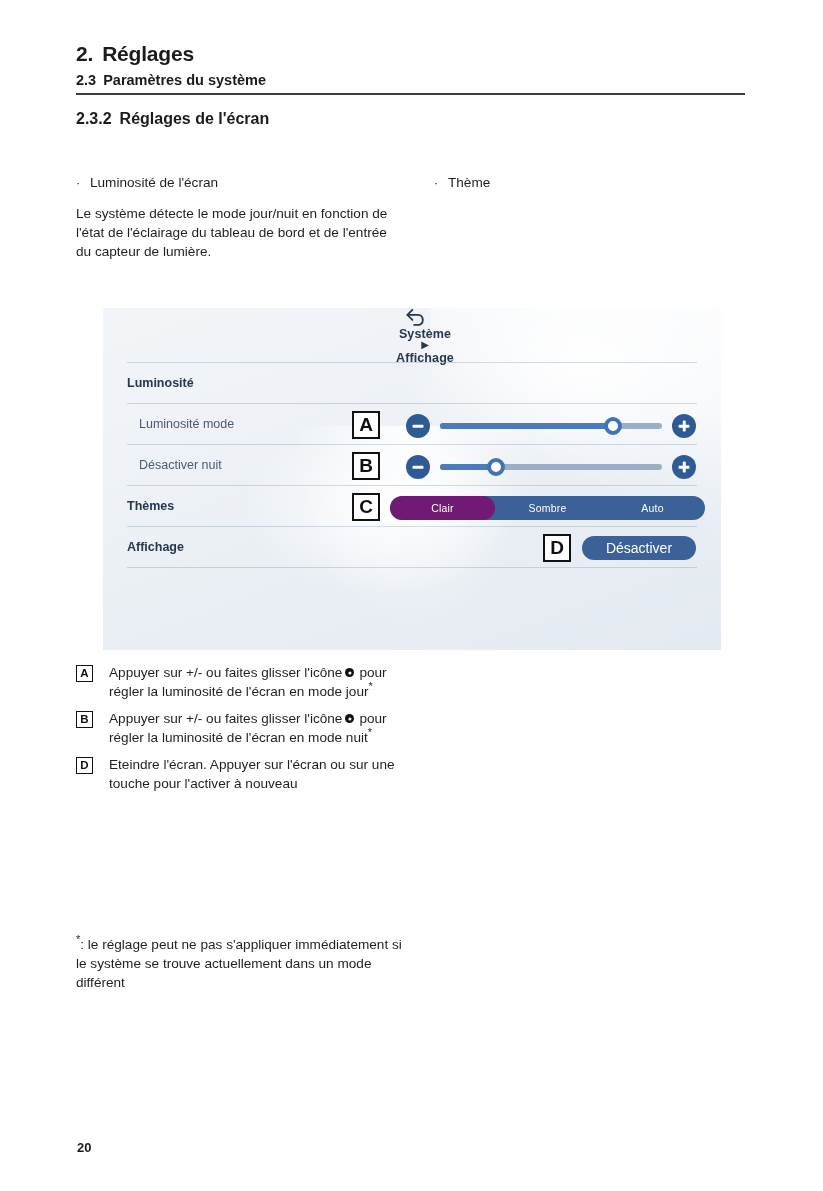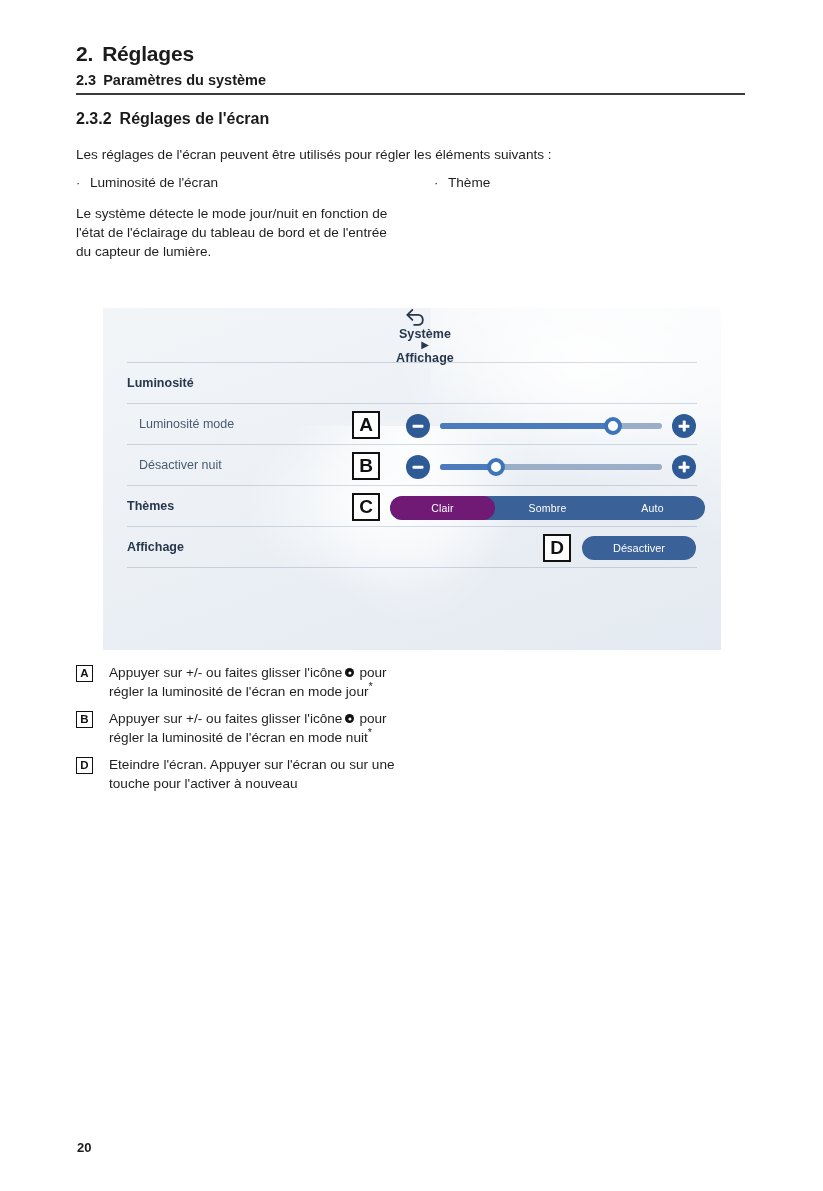--- a/index.html
+++ b/index.html
@@ -324,21 +324,21 @@
   
   .disable-btn {
     position: absolute;
     left: 582px;
     top: 536px;
     width: 114px;
     height: 24px;
     border-radius: 12px;
     background: #3a6198;
     color: #fff;
-    font-size: 11px;
+    font-size: 14px;
     display: flex;
     align-items: center;
     justify-content: center;
     z-index: 4;
   }
 
   
   .legend {
     position: absolute;
     left: 76px;
@@ -429,21 +429,20 @@
   <div class="section-title">
     <span class="num">2.3</span><span>Paramètres du système</span>
   </div>
 
   <div class="rule"></div>
 
   <div class="subsection-title">
     <span class="num">2.3.2</span><span>Réglages de l'écran</span>
   </div>
 
-  <div class="intro-text">Les réglages de l'écran peuvent être utilisés pour régler les éléments suivants :</div>
 
   <div class="bullet-row">
     <div class="bullet bullet-1">
       <span class="dot">·</span><span>Luminosité de l'écran</span>
     </div>
     <div class="bullet bullet-2">
       <span class="dot">·</span><span>Thème</span>
     </div>
   </div>
 
@@ -535,16 +534,19 @@
     <div class="legend-item">
       <span class="legend-badge">C</span>
     </div>
 
     <div class="legend-item">
       <span class="legend-badge">D</span><span>Eteindre l'écran. Appuyer sur l'écran ou sur une touche pour l'activer à nouveau</span>
     </div>
 
   </div>
 
+  <div class="footnote">
+    <span class="lead-star">*</span><span>: le réglage peut ne pas s'appliquer immédiatement si le système se trouve actuellement dans un mode différent</span>
+  </div>
 
   <div class="page-number">20</div>
 
 </div>
 
 </body></html>

